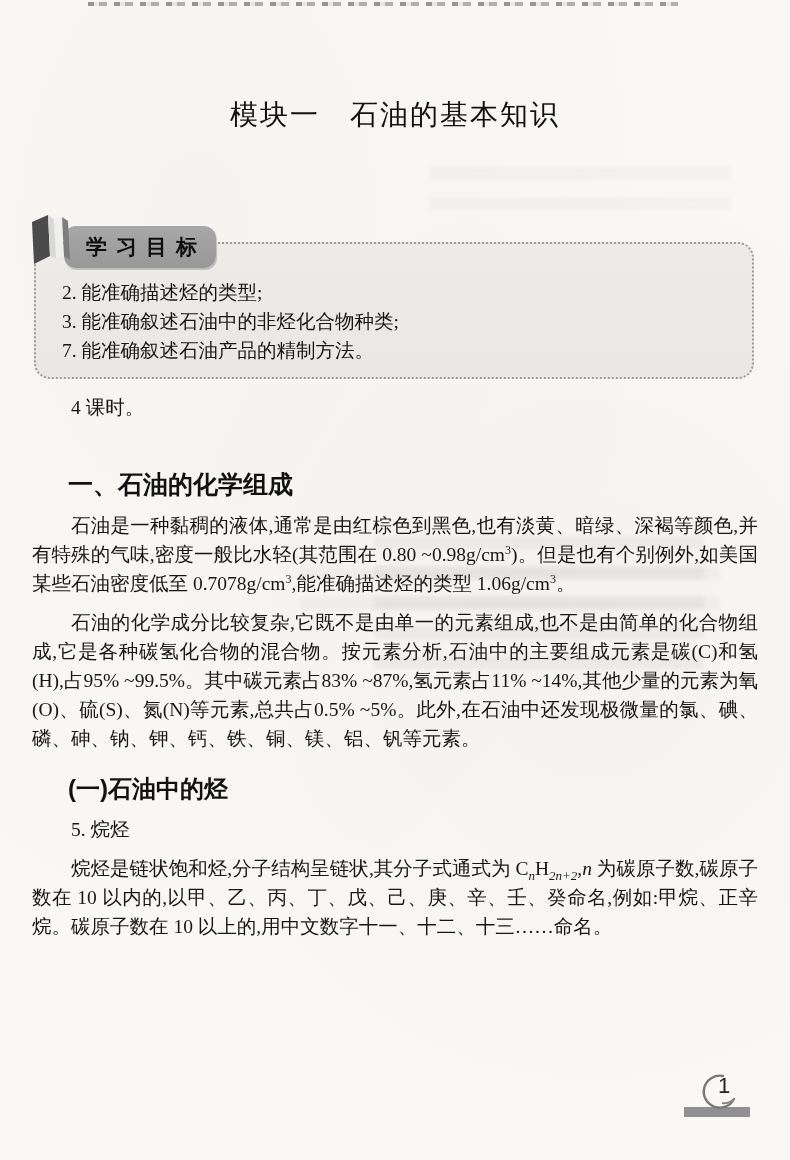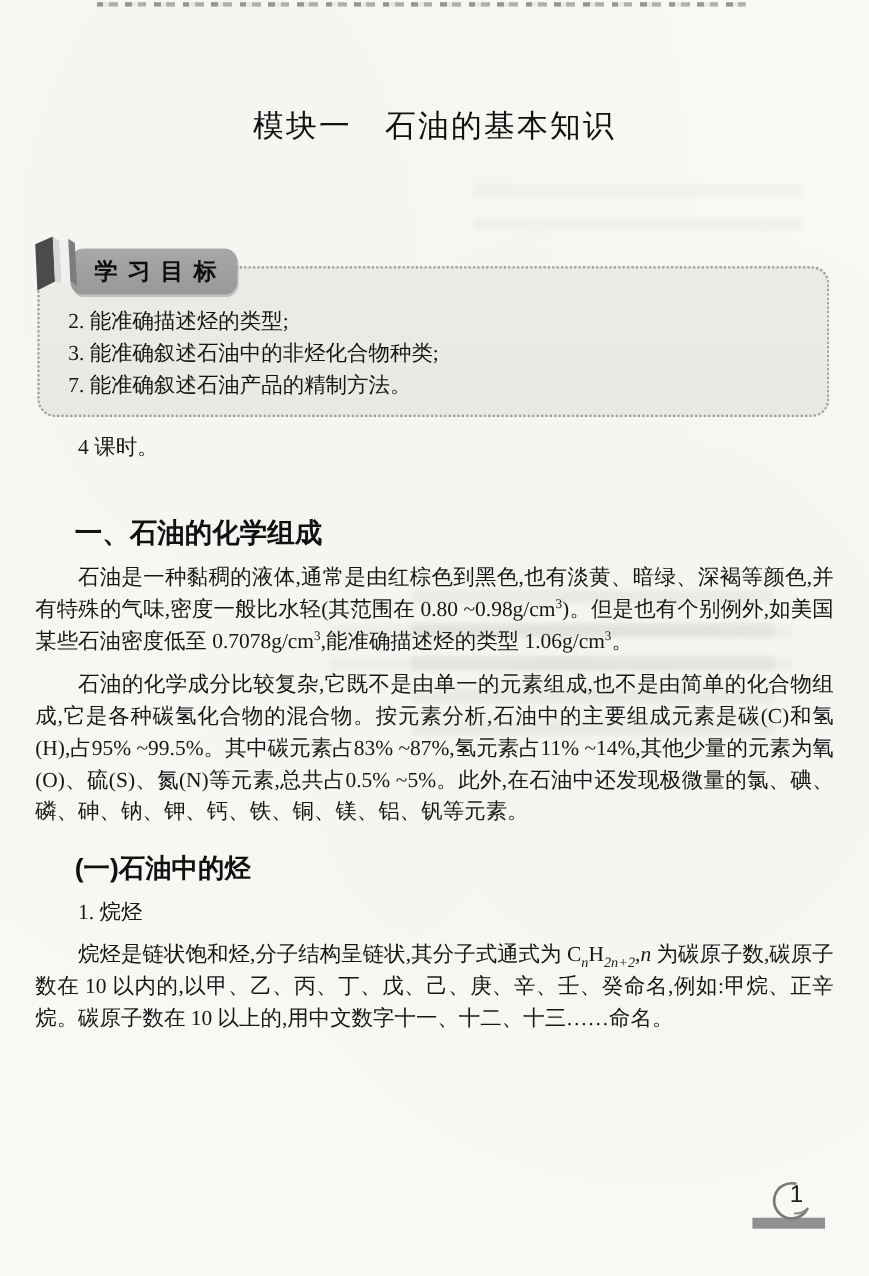--- a/index.html
+++ b/index.html
@@ -134,21 +134,21 @@
 
   <h2 class="sec">一、石油的化学组成</h2>
 
   <p class="body-para"><span>石油是一种黏稠的液体,通常是由红棕色到黑色,也有淡黄、暗绿、深褐等颜色,并有特殊的气味,密度一般比水轻(其范围在 0.80 ~0.98g/cm</span><sup>3</sup><span>)。但是也有个别例外,如美国某些石油密度低至 0.7078g/cm</span><sup>3</sup><span>,能准确描述烃的类型 1.06g/cm</span><sup>3</sup><span>。</span></p>
 
   <p class="body-para">石油的化学成分比较复杂,它既不是由单一的元素组成,也不是由简单的化合物组成,它是各种碳氢化合物的混合物。按元素分析,石油中的主要组成元素是碳(C)和氢(H),占95% ~99.5%。其中碳元素占83% ~87%,氢元素占11% ~14%,其他少量的元素为氧(O)、硫(S)、氮(N)等元素,总共占0.5% ~5%。此外,在石油中还发现极微量的氯、碘、磷、砷、钠、钾、钙、铁、铜、镁、铝、钒等元素。</p>
 
   <h3 class="subsec">(一)石油中的烃</h3>
 
 
-  <p class="body-para">1. 烷烃</p>
+  <p class="body-para">5. 烷烃</p>
 
   <p class="body-para"><span>烷烃是链状饱和烃,分子结构呈链状,其分子式通式为 C</span><sub>n</sub><span>H</span><sub>2n+2</sub><span>,</span><i>n</i><span> 为碳原子数,碳原子数在 10 以内的,以甲、乙、丙、丁、戊、己、庚、辛、壬、癸命名,例如:甲烷、正辛烷。碳原子数在 10 以上的,用中文数字十一、十二、十三……命名。</span></p>
 
   <div class="footer">
     <div class="crescent-wrap">
       <svg width="48" height="44" viewBox="0 0 48 44">
         <path d="M29 4 A16 16 0 1 0 40 27" fill="none" stroke="#787878" stroke-width="2.4" stroke-linecap="round"></path>
         <path d="M40 27 Q35 32 28 31" fill="none" stroke="#8a8a8a" stroke-width="2"></path>
       </svg>
       <span class="pagenum">1</span>

